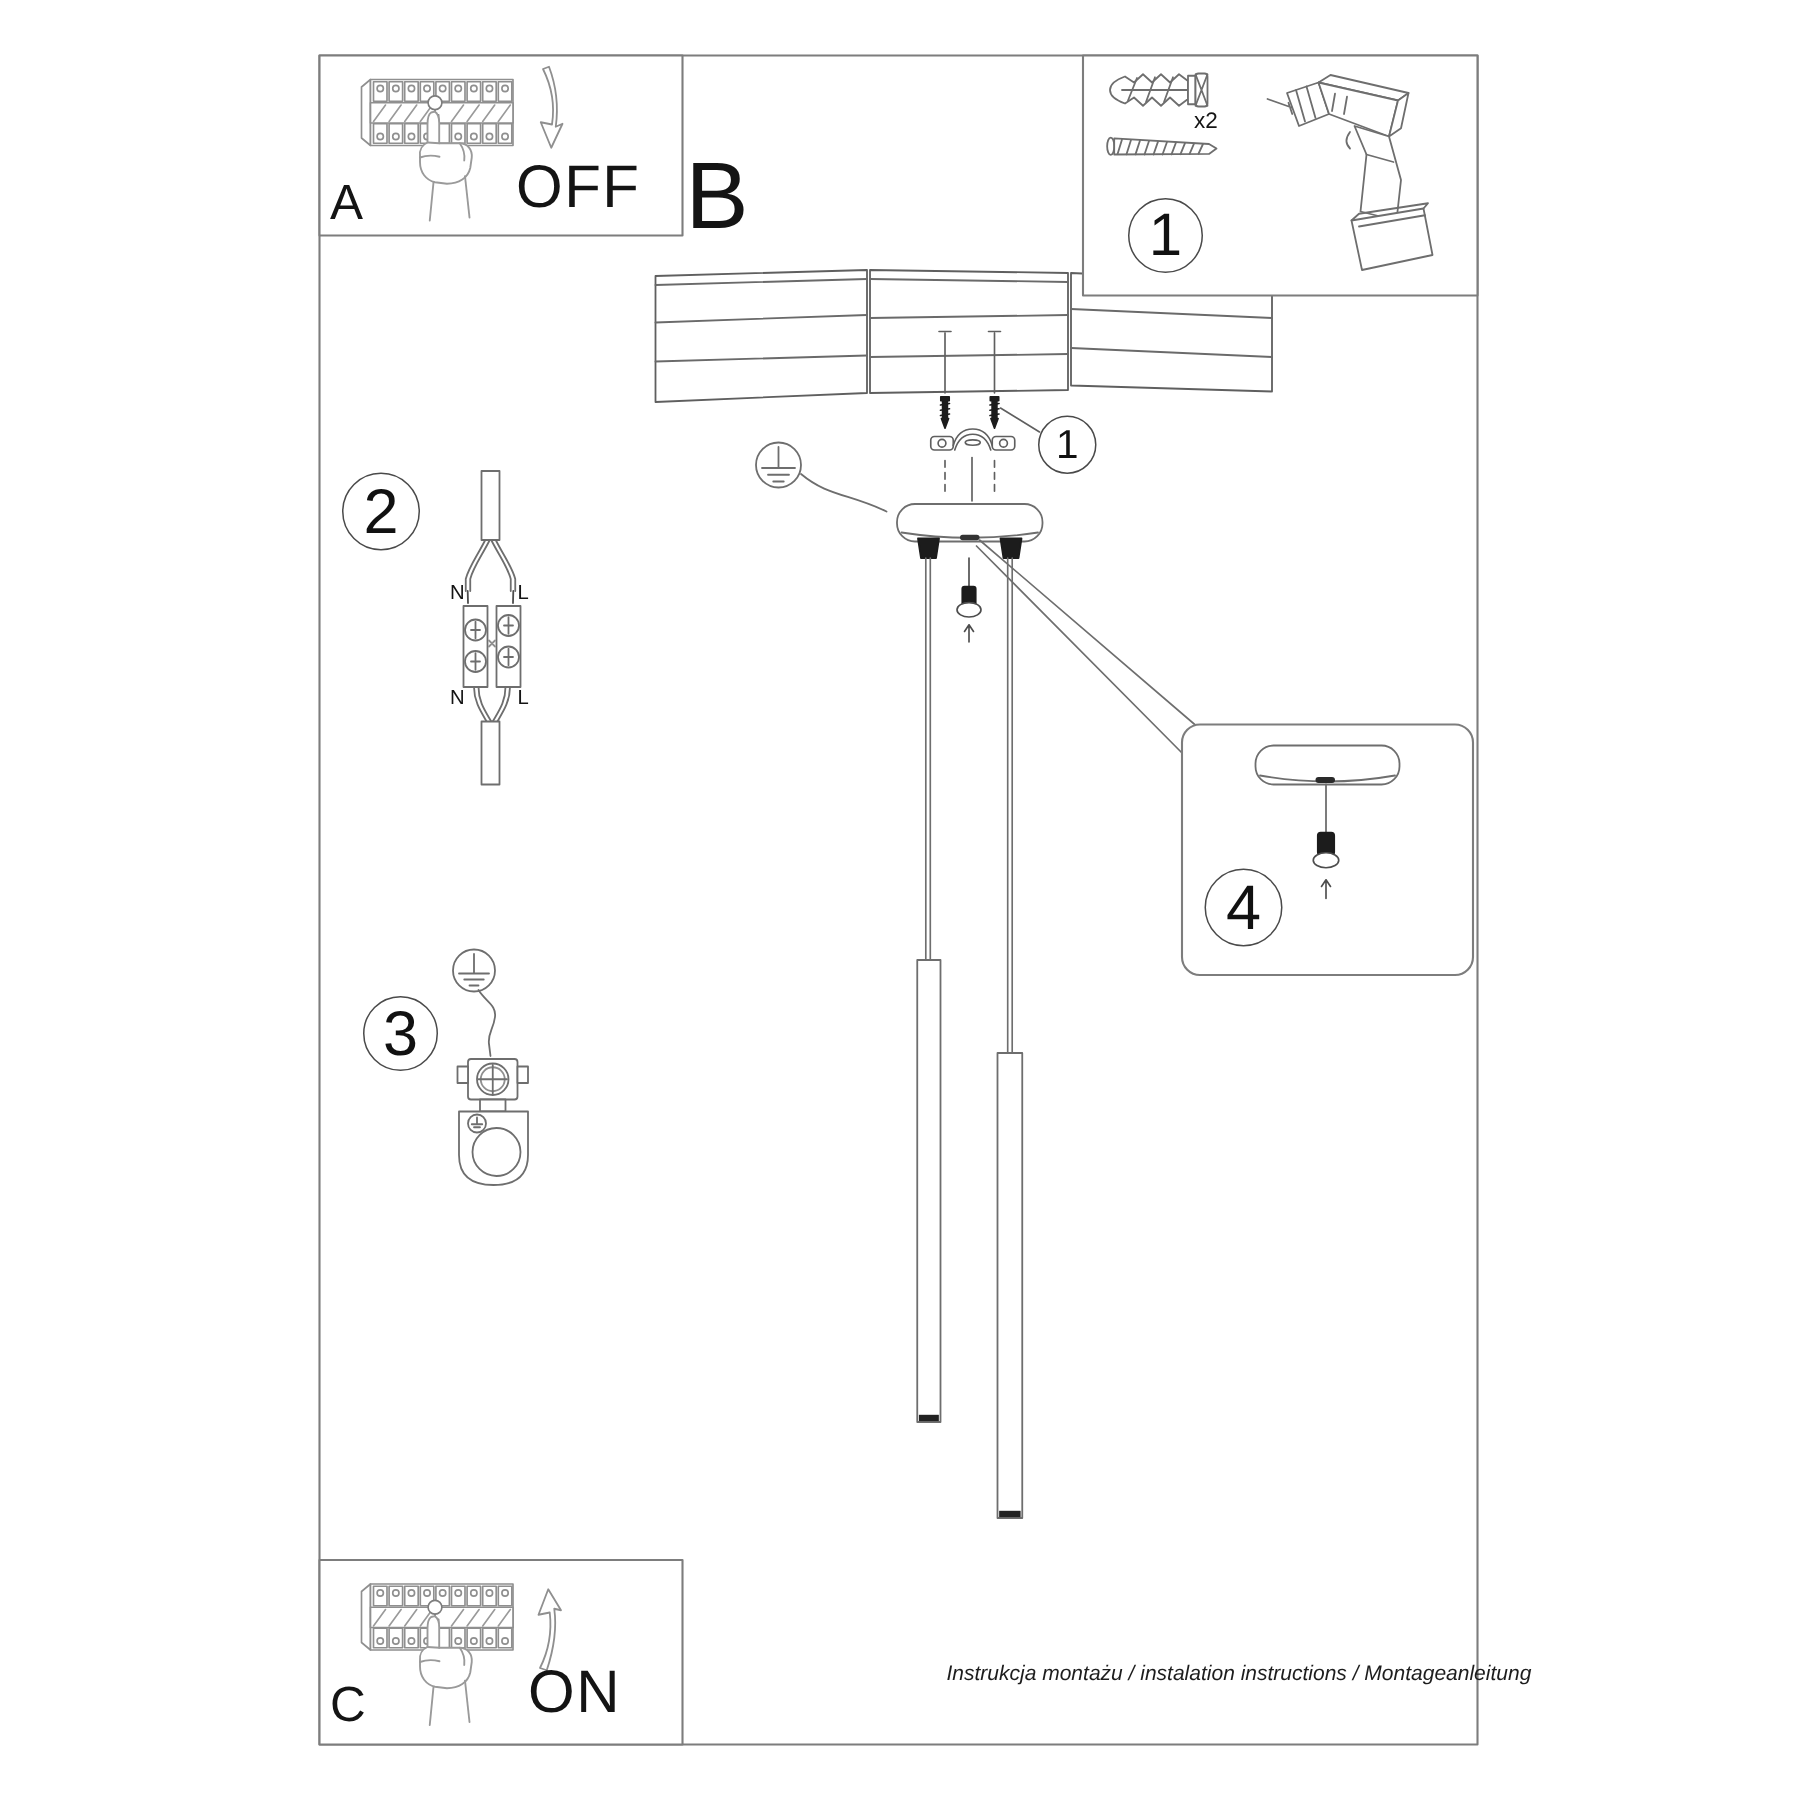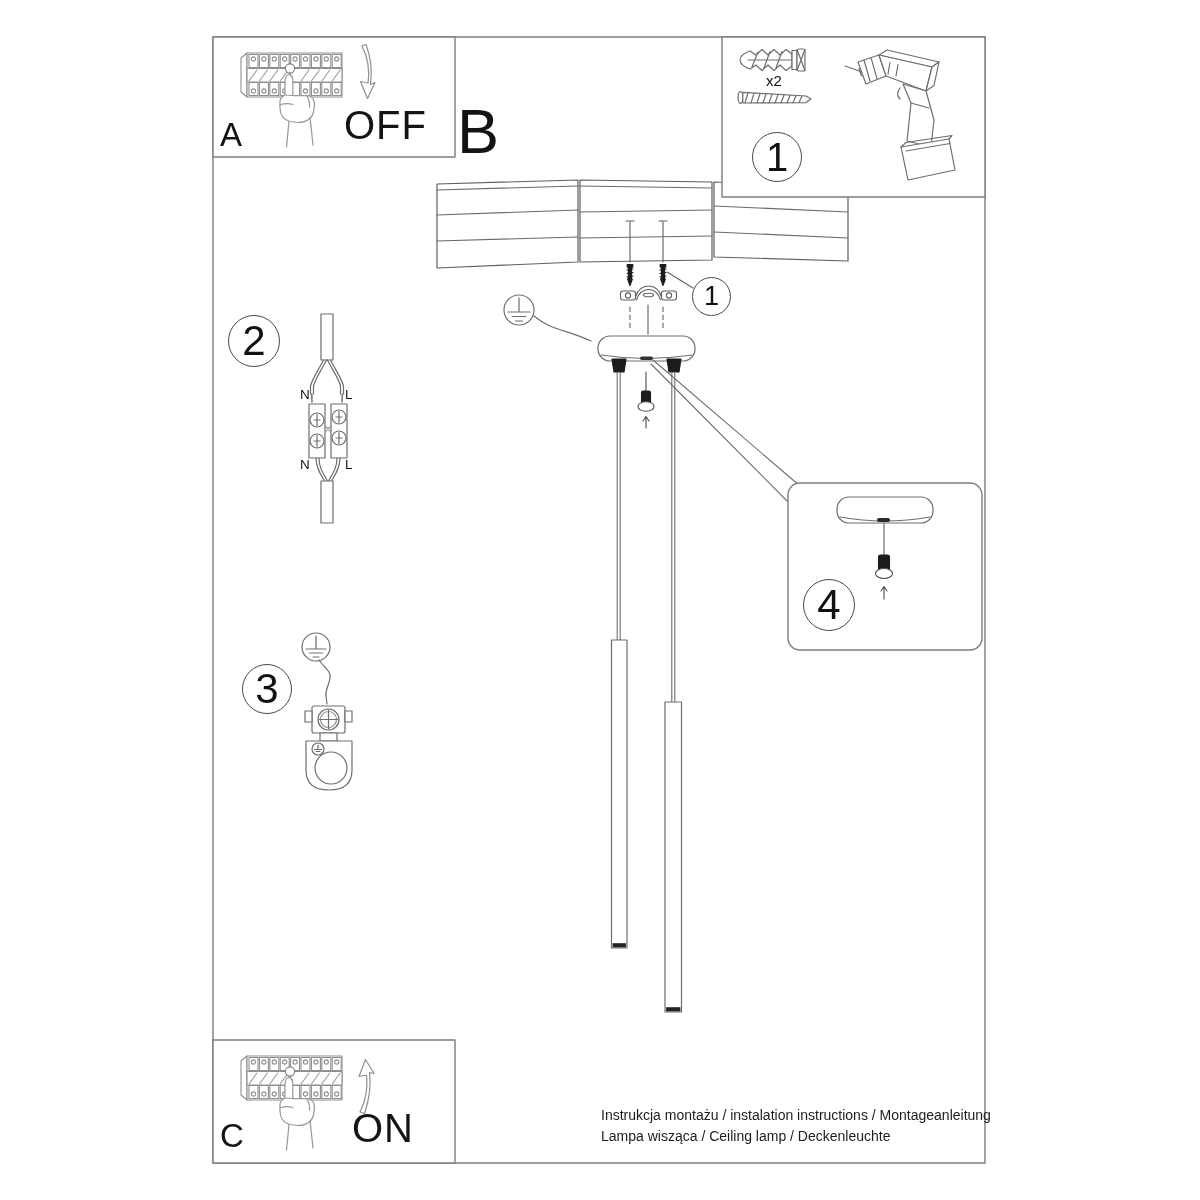--- a/index.html
+++ b/index.html
@@ -3,25 +3,25 @@
 <meta charset="utf-8">
 <style>
   html,body{margin:0;padding:0;background:#fff;}
   .sheet{position:relative;width:1200px;height:1200px;background:#fff;overflow:hidden;
          font-family:"Liberation Sans",sans-serif;color:#141414;}
   .sheet svg{position:absolute;left:0;top:0;}
   .label{position:absolute;white-space:nowrap;}
   .letter{font-size:33px;}
   .letter-big{font-size:63px;}
   .switch-word{font-size:40px;letter-spacing:1px;}
-  .qty{font-size:15px;}
+  .qty{font-size:15px;margin-left:30px;}
   .nl{font-size:13.5px;}
   .badge{position:absolute;border:1.7px solid #4a4a4a;border-radius:50%;
          display:flex;align-items:center;justify-content:center;background:transparent;color:#111;}
-  .footer{position:absolute;left:601px;top:1105px;font-size:14px;line-height:20.5px;color:#1d1d1d;}
+  .footer{position:absolute;left:631px;top:1105px;font-size:14px;line-height:20.5px;color:#1d1d1d;font-style:italic;}
 </style>
 </head>
 <body>
 
 <div class="sheet">
 
 <svg width="1200" height="1200" viewBox="0 0 1200 1200" fill="none" stroke-linecap="round" stroke-linejoin="round">
   <defs>
     <g id="breakerPanel" stroke="#8f8f8f" stroke-width="1.1" fill="#fff">
       <path d="M3,7 L9,2 L9,46 L3,41 Z"></path>
@@ -283,16 +283,15 @@
 <div class="badge" style="left:242px;top:664px;width:48px;height:48px;font-size:42px;">3</div>
 <div class="badge" style="left:803px;top:579px;width:50px;height:50px;font-size:42px;">4</div>
 
 <div class="label nl" style="left:300px;top:387px;">N</div>
 <div class="label nl" style="left:345px;top:387px;">L</div>
 <div class="label nl" style="left:300px;top:457px;">N</div>
 <div class="label nl" style="left:345px;top:457px;">L</div>
 
 <div class="footer">
   <div>Instrukcja montażu / instalation instructions / Montageanleitung</div>
-  <div>Lampa wisząca / Ceiling lamp / Deckenleuchte</div>
 </div>
 
 </div>
 
 </body></html>

